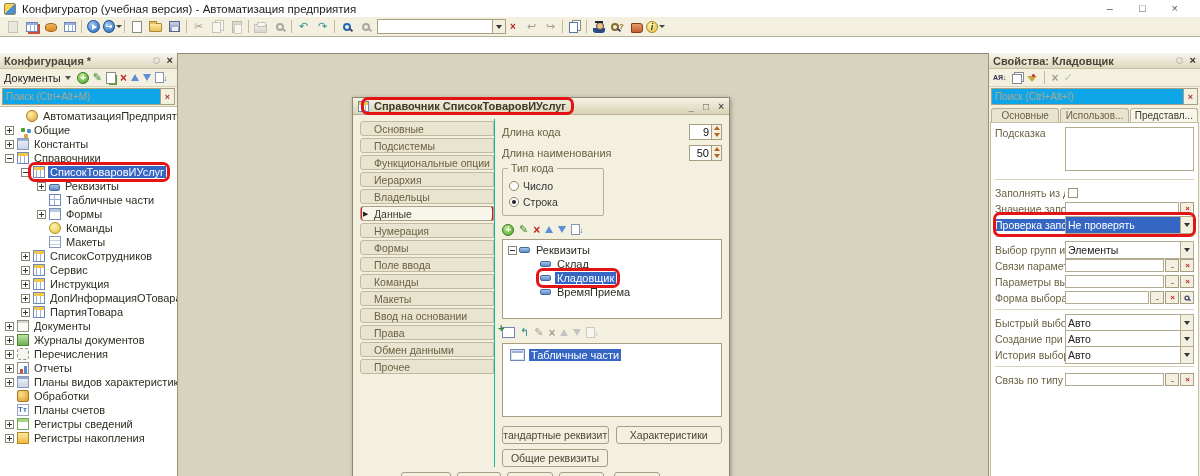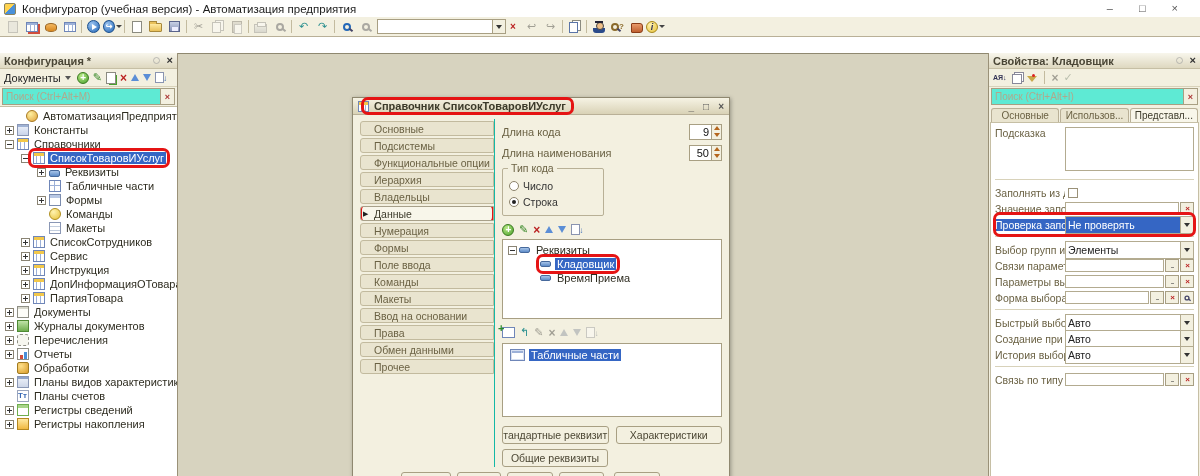--- a/index.html
+++ b/index.html
@@ -71,21 +71,21 @@
   .car{width:0;height:0;border-left:3px solid transparent;border-right:3px solid transparent;border-top:4px solid #555;margin-right:2px}
   .iadd{width:12px;height:12px;border-radius:50%;background:radial-gradient(circle at 35% 30%,#b8e986,#4aa02c);border:1px solid #3a7a1f;position:relative;flex:none}
   .iadd::after{content:"+";position:absolute;left:2.5px;top:-1px;color:#fff;font-weight:bold;font-size:10px}
   .ipen{font-size:11px;line-height:1}
   .idel{font-weight:bold;font-size:12px;line-height:1}
   .triu{width:0;height:0;border-left:4px solid transparent;border-right:4px solid transparent;border-bottom:7px solid #5b8ed6}
   .trid{width:0;height:0;border-left:4px solid transparent;border-right:4px solid transparent;border-top:7px solid #5b8ed6}
   .isort{width:9px;height:11px;background:#fff;border:1px solid #8a94b0;position:relative}
   .isort::after{content:"↓";position:absolute;right:-4px;top:1px;font-size:8px;color:#3a6ab5;font-weight:bold}
   .ssearch{height:17px;margin:1px 2px;display:flex;flex:none}
-  .sin{flex:1;border:1px solid var(--border);background:#5eead4;font:10px "Liberation Sans",sans-serif;padding:0 3px;color:#333;min-width:0}
+  .sin{flex:1;border:1px solid var(--border);background:#0ea5e9;font:10px "Liberation Sans",sans-serif;padding:0 3px;color:#333;min-width:0}
   .sin::placeholder{color:#b0a88c}
   .sxb{width:14px;background:var(--panel);border:1px solid var(--border);border-left:none;color:#a33;display:flex;align-items:center;justify-content:center;font-size:9px;font-weight:bold}
   .stree{flex:1;background:#fff;border-top:1px solid #c6bfa5;overflow:hidden;padding-top:2px}
   .trow{height:14px;display:flex;align-items:center;white-space:nowrap}
   .l0{padding-left:14px}.l1{padding-left:5px}.l2{padding-left:21px}.l3{padding-left:37px}
   .exp{width:9px;height:9px;border:1px solid #8a8474;background:#fff;position:relative;flex:none;margin-right:2px}
   .exp::before{content:"";position:absolute;top:3px;left:1px;right:1px;height:1px;background:#333}
   .exp.plus::after{content:"";position:absolute;left:3px;top:1px;bottom:1px;width:1px;background:#333}
   .noexp{width:11px;flex:none}
   .tico{width:12px;height:12px;margin:0 3px 0 1px;flex:none;position:relative}
@@ -327,20 +327,25 @@
         <span class="sxb">×</span>
       </div>
       <div class="stree">
         <div class="trow l0">
             <span class="noexp"></span>
             <span class="tico ic-ball"></span>
             <span class="tl">АвтоматизацияПредприятия</span>
           </div>
         <div class="trow l1">
             <span class="exp plus"></span>
+            <span class="tico ic-common"></span>
+            <span class="tl">Общие</span>
+          </div>
+        <div class="trow l1">
+            <span class="exp plus"></span>
             <span class="tico ic-const"></span>
             <span class="tl">Константы</span>
           </div>
         <div class="trow l1">
             <span class="exp"></span>
             <span class="tico ic-grid"></span>
             <span class="tl">Справочники</span>
           </div>
         <div class="trow l2">
             <span class="exp"></span>
@@ -414,28 +419,28 @@
             <span class="exp plus"></span>
             <span class="tico ic-enum"></span>
             <span class="tl">Перечисления</span>
           </div>
         <div class="trow l1">
             <span class="exp plus"></span>
             <span class="tico ic-report"></span>
             <span class="tl">Отчеты</span>
           </div>
         <div class="trow l1">
+            <span class="exp plus"></span>
+            <span class="tico ic-pvh"></span>
+            <span class="tl">Планы видов характеристик</span>
+          </div>
+        <div class="trow l1">
             <span class="noexp"></span>
             <span class="tico ic-proc"></span>
             <span class="tl">Обработки</span>
-          </div>
-        <div class="trow l1">
-            <span class="exp plus"></span>
-            <span class="tico ic-pvh"></span>
-            <span class="tl">Планы видов характеристик</span>
           </div>
         <div class="trow l1">
             <span class="noexp"></span>
             <span class="tico ic-acct"></span>
             <span class="tl">Планы счетов</span>
           </div>
         <div class="trow l1">
             <span class="exp plus"></span>
             <span class="tico ic-reginfo"></span>
             <span class="tl">Регистры сведений</span>
@@ -565,20 +570,25 @@
             </div>
             <div class="abox">
               <div class="arow">
                   <span class="pad1"></span>
                   <span class="exp"></span>
                   <span class="bar"></span>
                   <span class="alabel">Реквизиты</span>
                 </div>
               <div class="arow">
                   <span class="pad2"></span>
+                  <span class="bar"></span>
+                  <span class="alabel">Склад</span>
+                </div>
+              <div class="arow">
+                  <span class="pad2"></span>
                   <span class="relw">
                     <span class="bar"></span>
                     <span class="alabel sel">Кладовщик</span>
                     <span class="ring" style="inset:-4px -4px"></span>
                   </span>
                 </div>
               <div class="arow">
                   <span class="pad2"></span>
                   <span class="bar"></span>
                   <span class="alabel">ВремяПриема</span>

